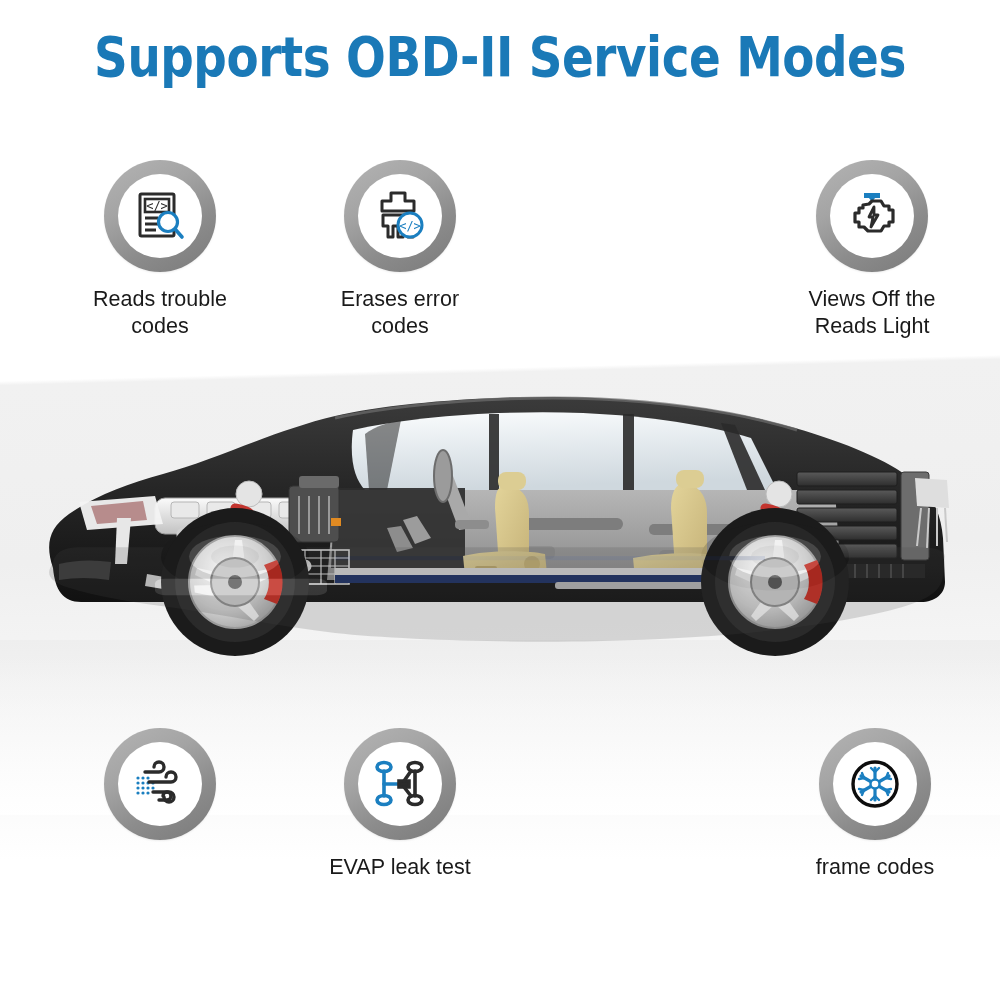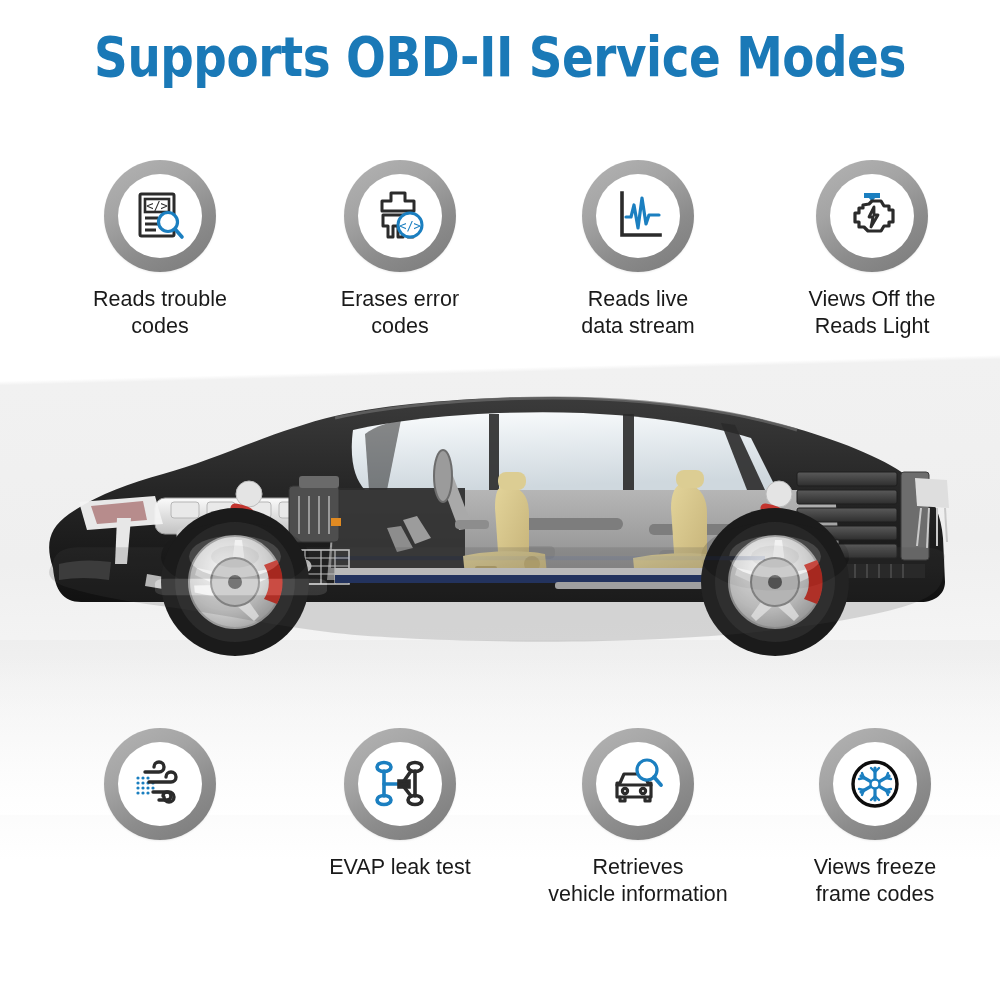--- a/index.html
+++ b/index.html
@@ -344,34 +344,20 @@
           <text x="38" y="42" font-size="12" font-family="DejaVu Sans Mono, monospace" fill="#1b7fc0" text-anchor="middle">&lt;/&gt;</text>
         </svg>
       </div>
     </div>
     <div class="flabel">
       <div>Erases error</div>
       <div>codes</div>
     </div>
   </div>
 
-  <div class="feature" style="left:523px;top:160px;">
-    <div class="ring">
-      <div class="ring-inner">
-        <svg width="56" height="56" viewBox="0 0 56 56">
-          <path d="M12 5 V47 H50" fill="none" stroke="#2b2b2b" stroke-width="3.6" stroke-linecap="square"></path>
-          <path d="M16 29 L21 29 L24 17 L28 40 L32 10 L36 36 L39 27 L49 27" fill="none" stroke="#1b7fc0" stroke-width="3.2" stroke-linejoin="round" stroke-linecap="round"></path>
-        </svg>
-      </div>
-    </div>
-    <div class="flabel">
-      <div>Reads live</div>
-      <div>data stream</div>
-    </div>
-  </div>
 
   <div class="feature" style="left:757px;top:160px;">
     <div class="ring">
       <div class="ring-inner">
         <svg width="58" height="58" viewBox="0 0 58 58">
           <path d="M21 6 h16 v5 h-5 l-3 4 l-3 -4 h-5 Z" fill="#1b7fc0"></path>
           <path d="M12 26 h4 v-5 h4 v-3 l6 -1 l3 -3 h9 l3 5 h5 v4 h4 v12 h-4 v4 h-5 l-3 5 h-13 l-4 -4 h-5 v-5 h-4 Z" fill="none" stroke="#2b2b2b" stroke-width="3.2" stroke-linejoin="round"></path>
           <path d="M31 20 l-5 10 h4 l-2 10 l7 -12 h-4 Z" fill="none" stroke="#2b2b2b" stroke-width="2.8" stroke-linejoin="round"></path>
         </svg>
       </div>
@@ -433,41 +419,20 @@
           </g>
         </svg>
       </div>
     </div>
     <div class="flabel">
       <div>EVAP leak test</div>
       <div></div>
     </div>
   </div>
 
-  <div class="feature" style="left:523px;top:728px;">
-    <div class="ring">
-      <div class="ring-inner">
-        <svg width="58" height="58" viewBox="0 0 58 58">
-          <g fill="none" stroke="#2b2b2b" stroke-width="3.2" stroke-linejoin="round" stroke-linecap="round">
-            <path d="M8 28 h3 l4 -9 h20 l4 9 h3 v14 h-34 Z"></path>
-            <path d="M11 42 v4 h5 v-4 M36 42 v4 h5 v-4"></path>
-            <line x1="8" y1="30" x2="42" y2="30"></line>
-            <circle cx="16" cy="36" r="2.6"></circle>
-            <circle cx="34" cy="36" r="2.6"></circle>
-          </g>
-          <circle cx="38" cy="15" r="10" fill="#ffffff" stroke="#1b7fc0" stroke-width="3.2"></circle>
-          <line x1="45" y1="22" x2="52" y2="30" stroke="#1b7fc0" stroke-width="3.8" stroke-linecap="round"></line>
-        </svg>
-      </div>
-    </div>
-    <div class="flabel">
-      <div>Retrieves</div>
-      <div>vehicle information</div>
-    </div>
-  </div>
 
   <div class="feature" style="left:760px;top:728px;">
     <div class="ring">
       <div class="ring-inner">
         <svg width="58" height="58" viewBox="0 0 58 58">
           <circle cx="29" cy="29" r="22" fill="none" stroke="#0d0d0d" stroke-width="3.4"></circle>
           <g stroke="#1b7fc0" stroke-width="3.2" stroke-linecap="round">
             <line x1="29" y1="13" x2="29" y2="45"></line>
             <line x1="15" y1="21" x2="43" y2="37"></line>
             <line x1="15" y1="37" x2="43" y2="21"></line>
@@ -484,18 +449,17 @@
                 <line x1="18" y1="35" x2="16" y2="40"></line>
               <line x1="40" y1="23" x2="45" y2="24"></line>
                 <line x1="40" y1="23" x2="42" y2="18"></line>
             </g>
           </g>
           <circle cx="29" cy="29" r="4.5" fill="#ffffff" stroke="#1b7fc0" stroke-width="2.4"></circle>
         </svg>
       </div>
     </div>
     <div class="flabel">
-      <div>Views freeze</div>
       <div>frame codes</div>
     </div>
   </div>
 
 </div>
 
 </body></html>

